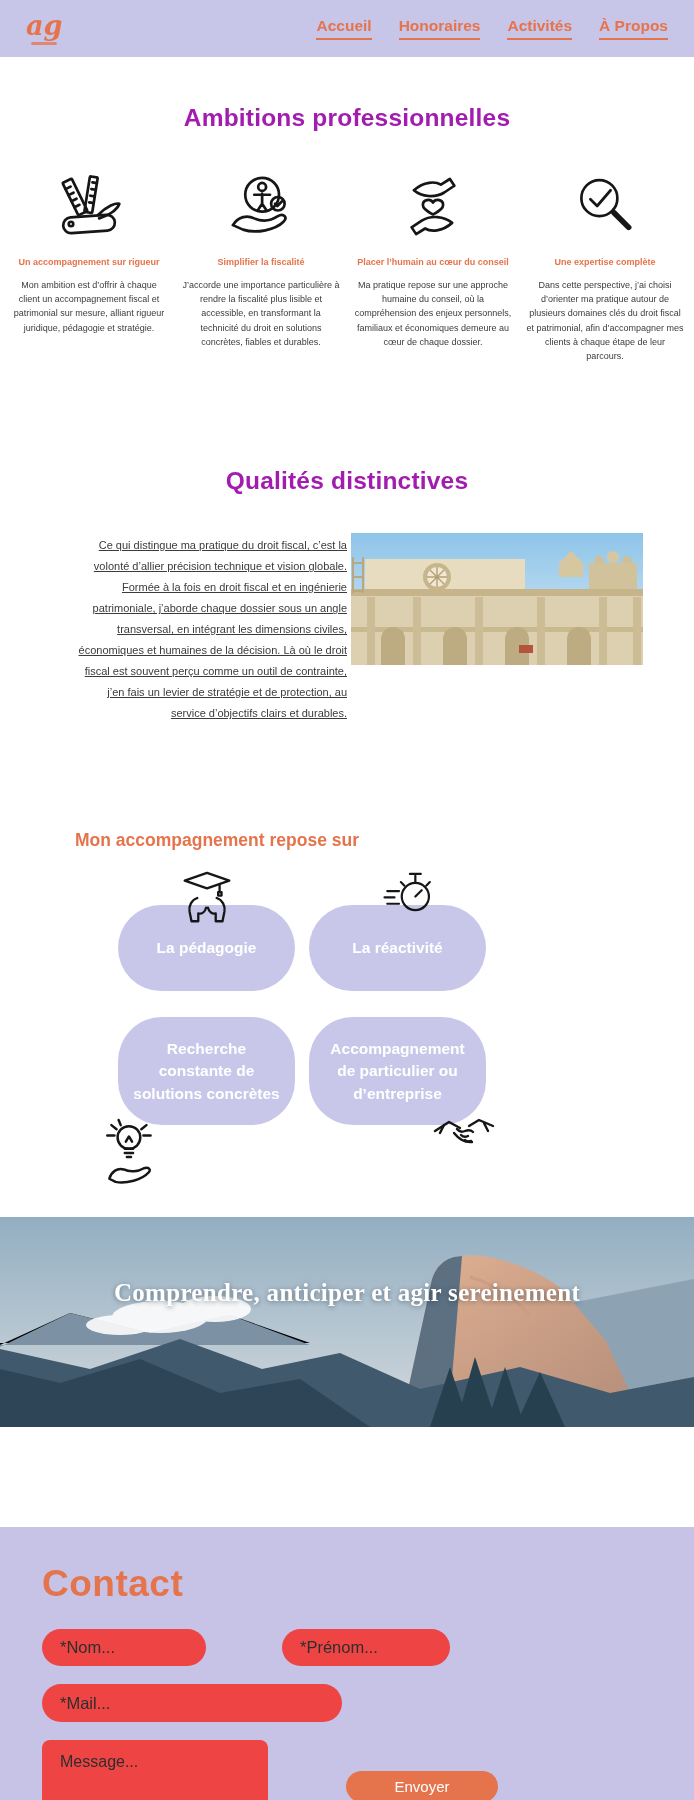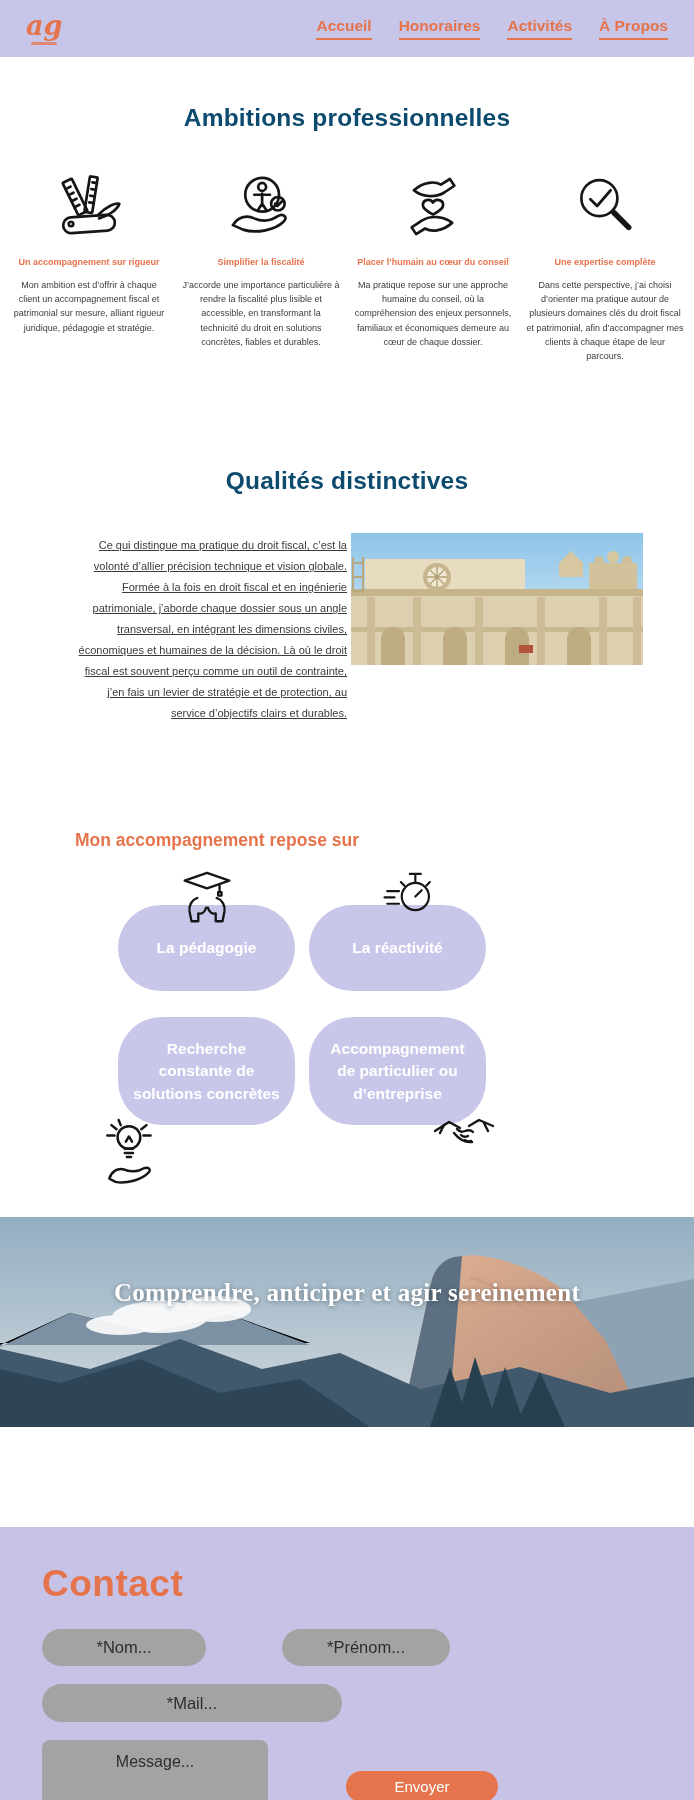--- a/index.html
+++ b/index.html
@@ -20,21 +20,21 @@
   }
   .logo-sub { width:26px; height:3px; background:#e5734b; opacity:.75; margin-top:3px; border-radius:2px; }
   .main-nav { margin-left:auto; display:flex; gap:27px; }
   .nav-item {
     font-size:15.5px; font-weight:700; color:#e5734b; text-decoration:none;
     padding-bottom:3px; border-bottom:2.5px solid #e5734b; cursor:pointer;
   }
   
   .ambitions { margin-top:47px; }
   .section-title {
-    text-align:center; color:#0c4a6e; font-size:24.5px; font-weight:800;
+    text-align:center; color:#a21caf; font-size:24.5px; font-weight:800;
     letter-spacing:.2px;
   }
   .columns {
     display:grid; grid-template-columns:repeat(4,1fr); gap:14px;
     padding:0 10px; margin-top:36px;
   }
   .col { text-align:center; }
   .icon-wrap { height:74px; display:flex; align-items:flex-end; justify-content:center; }
   .col h3 {
     margin-top:15px; font-size:9px; font-weight:700; color:#e5734b;
@@ -79,23 +79,22 @@
     position:absolute; top:62px; left:0; width:100%; text-align:center;
     color:#fff; font-size:25px; font-weight:800; letter-spacing:.3px;
     text-shadow:0 1px 5px rgba(20,30,40,.45);
   }
   
   .contact { margin-top:62px; height:345px; background:#c6c3e6; padding:36px 0 0 42px; }
   .contact h2 { color:#e5734b; font-size:37px; font-weight:800; letter-spacing:.5px; }
   .contact-form { margin-top:24px; }
   .form-row { display:flex; align-items:center; }
   .contact input, .contact textarea {
-    border:none; outline:none; background:#a3a3a3; color:#2e2e2e;
+    border:none; outline:none; background:#ef4444; color:#2e2e2e;
     font-family:"Liberation Sans", sans-serif;
-    text-align:center;
   }
   .contact input::placeholder, .contact textarea::placeholder { color:#2e2e2e; opacity:1; }
   .inp-nom    { width:164px; height:37px; border-radius:19px; padding:0 18px; font-size:16.5px; }
   .inp-prenom { width:168px; height:37px; border-radius:19px; padding:0 18px; font-size:16.5px; margin-left:76px; }
   .inp-mail   { width:300px; height:38px; border-radius:19px; padding:0 18px; font-size:16.5px; margin-top:18px; }
   .inp-msg {
     width:226px; height:92px; border-radius:8px; padding:13px 18px;
     font-size:16px; resize:none; margin-top:18px;
   }
   .send-btn {

